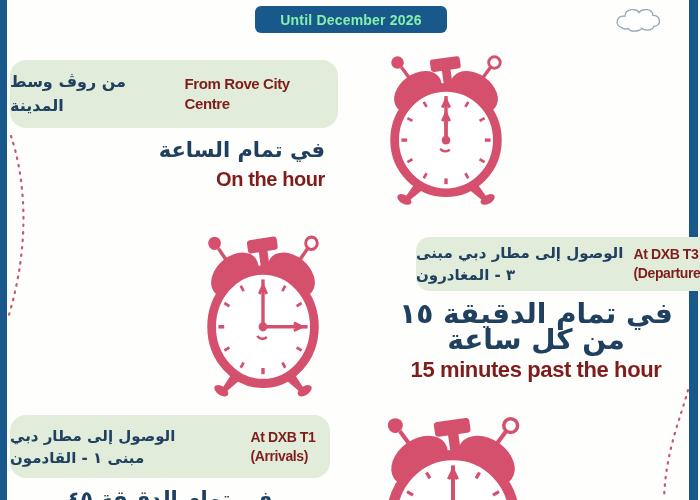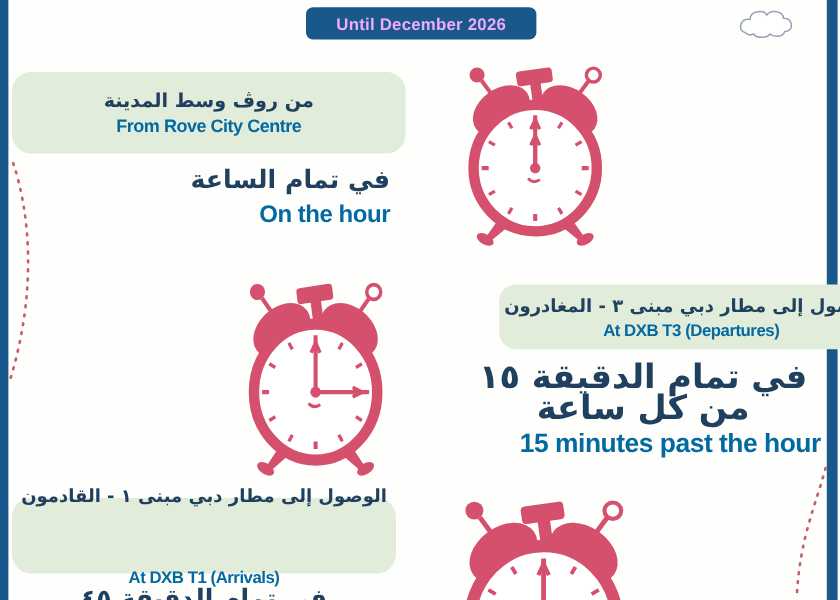--- a/index.html
+++ b/index.html
@@ -3,40 +3,40 @@
 <meta charset="utf-8">
 <style>
   html,body{margin:0;padding:0;background:#fefefc;}
   .page{position:relative;width:700px;height:500px;background:#fefefc;overflow:hidden;
         font-family:"Liberation Sans",sans-serif;}
   .strip{position:absolute;top:0;height:500px;background:#19588a;}
   .strip.left{left:0;width:7px;}
   .strip.right{left:689px;width:9px;}
   .banner{position:absolute;left:255px;top:6px;width:192px;height:27px;background:#19588a;
           border-radius:6px;display:flex;align-items:center;justify-content:center;}
-  .banner span{color:#f0abfc;font-weight:700;font-size:14px;letter-spacing:.2px;}
+  .banner span{color:#86efac;font-weight:700;font-size:14px;letter-spacing:.2px;}
   .cloud{position:absolute;left:612px;top:3px;width:52px;height:32px;}
-  .badge{position:absolute;background:#e2ecda;border-radius:16px;display:flex;flex-direction:column;
-         align-items:center;justify-content:center;text-align:center;}
+  .badge{position:absolute;background:#e2ecda;border-radius:16px;display:flex;flex-direction:row;
+         align-items:center;justify-content:center;text-align:left;}
   .badge1{left:10px;top:60px;width:328px;height:68px;}
   .badge2{left:368px;top:237px;width:320px;height:54px;border-radius:14px;margin-left:48px;}
   .badge3{left:10px;top:415px;width:320px;height:63px;gap:48px;}
   .ar{direction:rtl;font-family:"DejaVu Sans","Liberation Sans",sans-serif;color:#20405f;font-weight:700;}
-  .en{color:#0369a1;font-weight:700;letter-spacing:-0.4px;}
+  .en{color:#7f1d1d;font-weight:700;letter-spacing:-0.4px;}
   .badge1 .ar{font-size:16px;line-height:24px;}
   .badge1 .en{font-size:15px;line-height:20px;}
   .badge2 .ar,.badge3 .ar{font-size:15px;line-height:22px;}
   .badge2 .en,.badge3 .en{font-size:14px;line-height:19px;}
   .timeblock{position:absolute;text-align:center;}
   .time1{left:25px;top:137px;width:300px;text-align:right;}
   .time1 .ar{font-size:21px;line-height:27px;}
   .time1 .en{font-size:20px;line-height:30px;}
   .time2{left:388px;top:301px;width:296px;}
   .time2 .ar{font-size:28px;line-height:26px;}
-  .time2 .en{font-size:22px;line-height:30px;margin-top:2px;text-align:right;}
+  .time2 .en{font-size:22px;line-height:30px;margin-top:2px;}
   .time3{left:20px;top:486px;width:300px;}
   .time3 .ar{font-size:21px;line-height:27px;}
   .clock{position:absolute;}
   .clock1{left:383px;top:52px;width:126px;height:158px;}
   .clock2{left:200px;top:232px;width:126px;height:170px;}
   .clock3{left:378px;top:413px;width:150px;height:188px;}
   .curve{position:absolute;}
   .curve1{left:0;top:130px;width:40px;height:195px;}
   .curve2{left:644px;top:380px;width:50px;height:120px;}
   .curve path{fill:none;stroke:#c65a6e;stroke-width:2.2;stroke-linecap:round;stroke-dasharray:1.5 6;}

